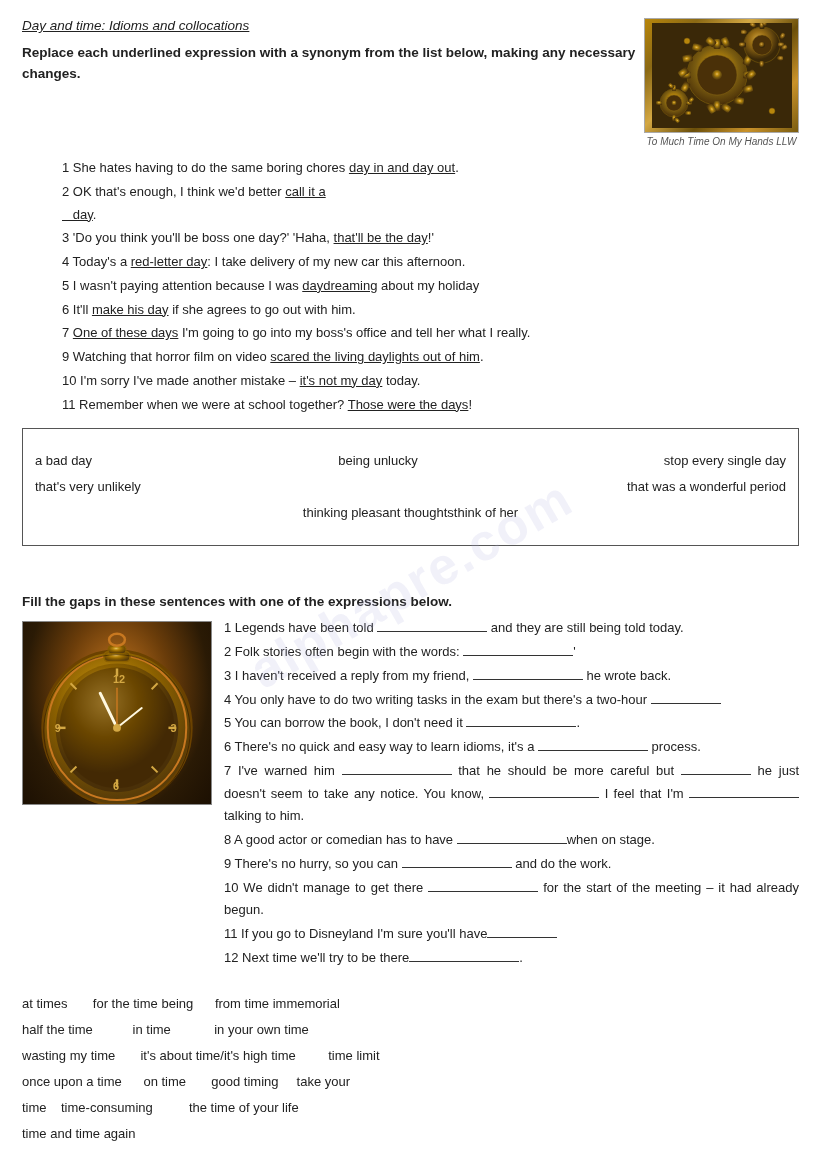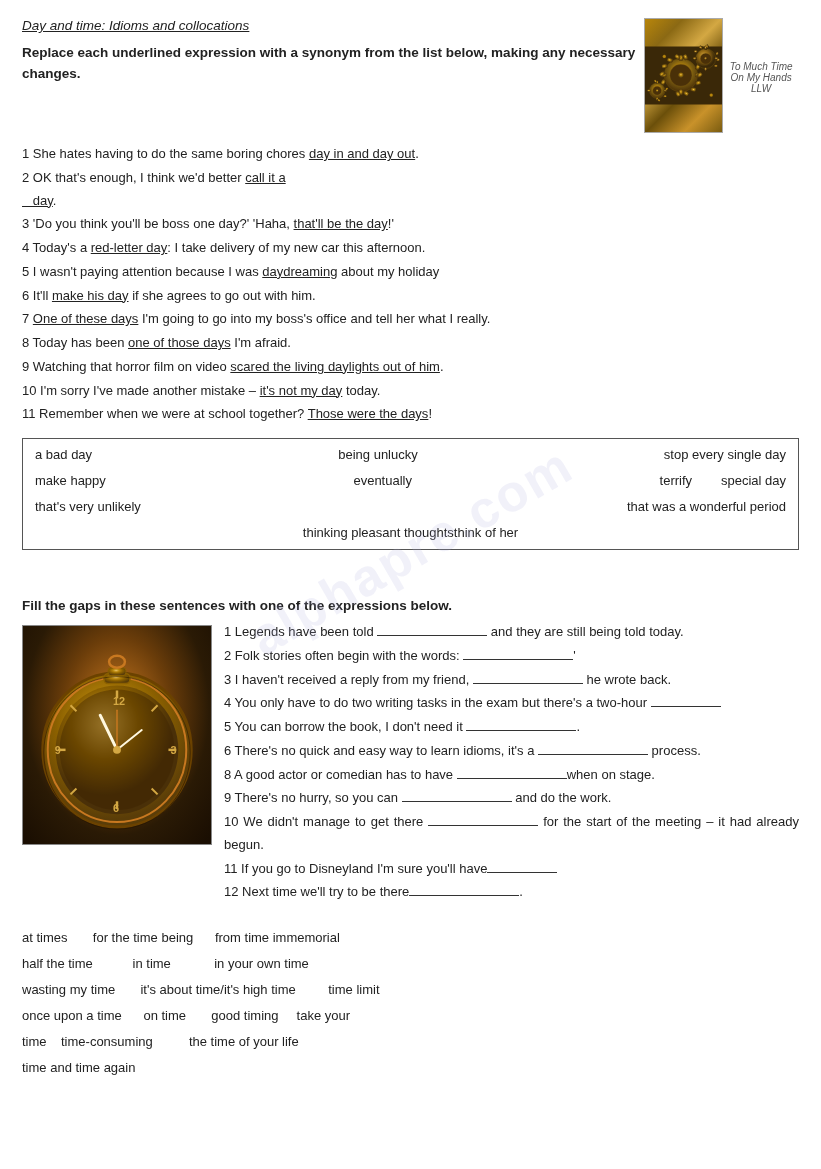--- a/index.html
+++ b/index.html
@@ -35,21 +35,21 @@
     .instructions {
       font-weight: bold;
       font-size: 13.5px;
       line-height: 1.55;
       margin-bottom: 10px;
     }
     .header-image {
       width: 155px;
       min-width: 155px;
       display: flex;
-      flex-direction: row;
+      flex-direction: column;
       align-items: center;
     }
     .gear-image {
       width: 155px;
       height: 115px;
       background: linear-gradient(135deg, #b8860b 0%, #8b6914 20%, #d4a843 40%, #6b4f0a 60%, #c9922a 80%, #7a5c10 100%);
       border: 1px solid #aaa;
       position: relative;
       overflow: hidden;
       display: flex;
@@ -68,44 +68,45 @@
       font-style: italic;
     }
     .sentences {
       font-size: 13px;
       line-height: 1.75;
       margin-bottom: 12px;
     }
     .sentences p {
       margin-bottom: 1px;
       text-align: justify;
+      margin-left: 40px;
     }
     u { text-decoration: underline; }
     .word-box {
       border: 1px solid #555;
-      padding: 4px 12px;
+      padding: 20px 12px;
       margin: 10px 0 14px 0;
       font-size: 13px;
       line-height: 1.85;
     }
     .instructions2 {
       font-weight: bold;
       font-size: 13.5px;
       margin-bottom: 8px;
       margin-top: 48px;
     }
     .bottom-section {
       display: flex;
       align-items: flex-start;
       gap: 0;
     }
     .clock-image {
       width: 190px;
       min-width: 190px;
-      height: 220px;
+      height: 184px;
       background: linear-gradient(160deg, #2a1a05 0%, #6b3d0a 20%, #c87820 40%, #8b5010 55%, #3a2005 70%, #b06818 85%, #4a2808 100%);
       border: 1px solid #888;
       position: relative;
       overflow: hidden;
       display: flex;
       align-items: center;
       justify-content: center;
       margin-top: 4px;
     }
     .sentences2 {
@@ -241,36 +242,30 @@
   </div>
 
   <div class="sentences">
     <p>1 She hates having to do the same boring chores <u>day in and day out</u>.</p>
     <p>2 OK that's enough, I think we'd better <u>call it a<br>&nbsp;&nbsp;&nbsp;day</u>.</p>
     <p>3 'Do you think you'll be boss one day?' 'Haha, <u>that'll be the day</u>!'</p>
     <p>4 Today's a <u>red-letter day</u>: I take delivery of my new car this afternoon.</p>
     <p>5 I wasn't paying attention because I was <u>daydreaming</u> about my holiday</p>
     <p>6 It'll <u>make his day</u> if she agrees to go out with him.</p>
     <p>7 <u>One of these days</u> I'm going to go into my boss's office and tell her what I really.</p>
-    <p>8 Today has been <u>one of those days</u> I'm afraid.</p>
     <p>9 Watching that horror film on video <u>scared the living daylights out of him</u>.</p>
     <p>10 I'm sorry I've made another mistake – <u>it's not my day</u> today.</p>
     <p>11 Remember when we were at school together? <u>Those were the days</u>!</p>
   </div>
 
   <div class="word-box">
     <div style="display:flex; justify-content: space-between; margin-bottom:2px;">
       <span>a bad day</span>
       <span>being unlucky</span>
       <span>stop every single day</span>
-    </div>
-    <div style="display:flex; justify-content: space-between; margin-bottom:2px;">
-      <span>make happy</span>
-      <span>eventually</span>
-      <span>terrify &nbsp;&nbsp;&nbsp;&nbsp;&nbsp;&nbsp; special day</span>
     </div>
     <div style="display:flex; justify-content: space-between; margin-bottom:2px;">
       <span>that's very unlikely</span>
       <span></span>
       <span>that was a wonderful period</span>
     </div>
     <div style="display:flex; justify-content: center;">
       <span>thinking pleasant thoughts</span>
       <span></span>
       <span>think of her</span>
@@ -340,20 +335,21 @@
       </svg>
     </div>
     <div style="flex:1; padding-left: 12px;">
       <div class="sentences2">
         <p>1 Legends have been told <span class="blank"></span> and they are still being told today.</p>
         <p>2 Folk stories often begin with the words: <span class="blank"></span>'</p>
         <p>3 I haven't received a reply from my friend, <span class="blank"></span> he wrote back.</p>
         <p>4 You only have to do two writing tasks in the exam but there's a two-hour <span class="blank-short"></span></p>
         <p>5 You can borrow the book, I don't need it <span class="blank"></span>.</p>
         <p>6 There's no quick and easy way to learn idioms, it's a <span class="blank"></span> process.</p>
+        <p>7 I've warned him <span class="blank"></span> that he should be more careful but <span class="blank-short"></span> he just doesn't seem to take any notice. <span>You</span> know, <span class="blank"></span> I feel that I'm <span class="blank"></span> talking to him.</p>
         <p>8 A good actor or comedian has to have <span class="blank"></span>when on stage.</p>
         <p>9 There's no hurry, so you can <span class="blank"></span> and do the work.</p>
         <p>10 We didn't manage to get there <span class="blank"></span> for the start of the meeting – it had already begun.</p>
         <p>11 If you go to Disneyland I'm sure you'll have<span class="blank-short"></span></p>
         <p>12 Next time we'll try to be there<span class="blank"></span>.</p>
       </div>
     </div>
   </div>
 
   <div class="word-box2">

